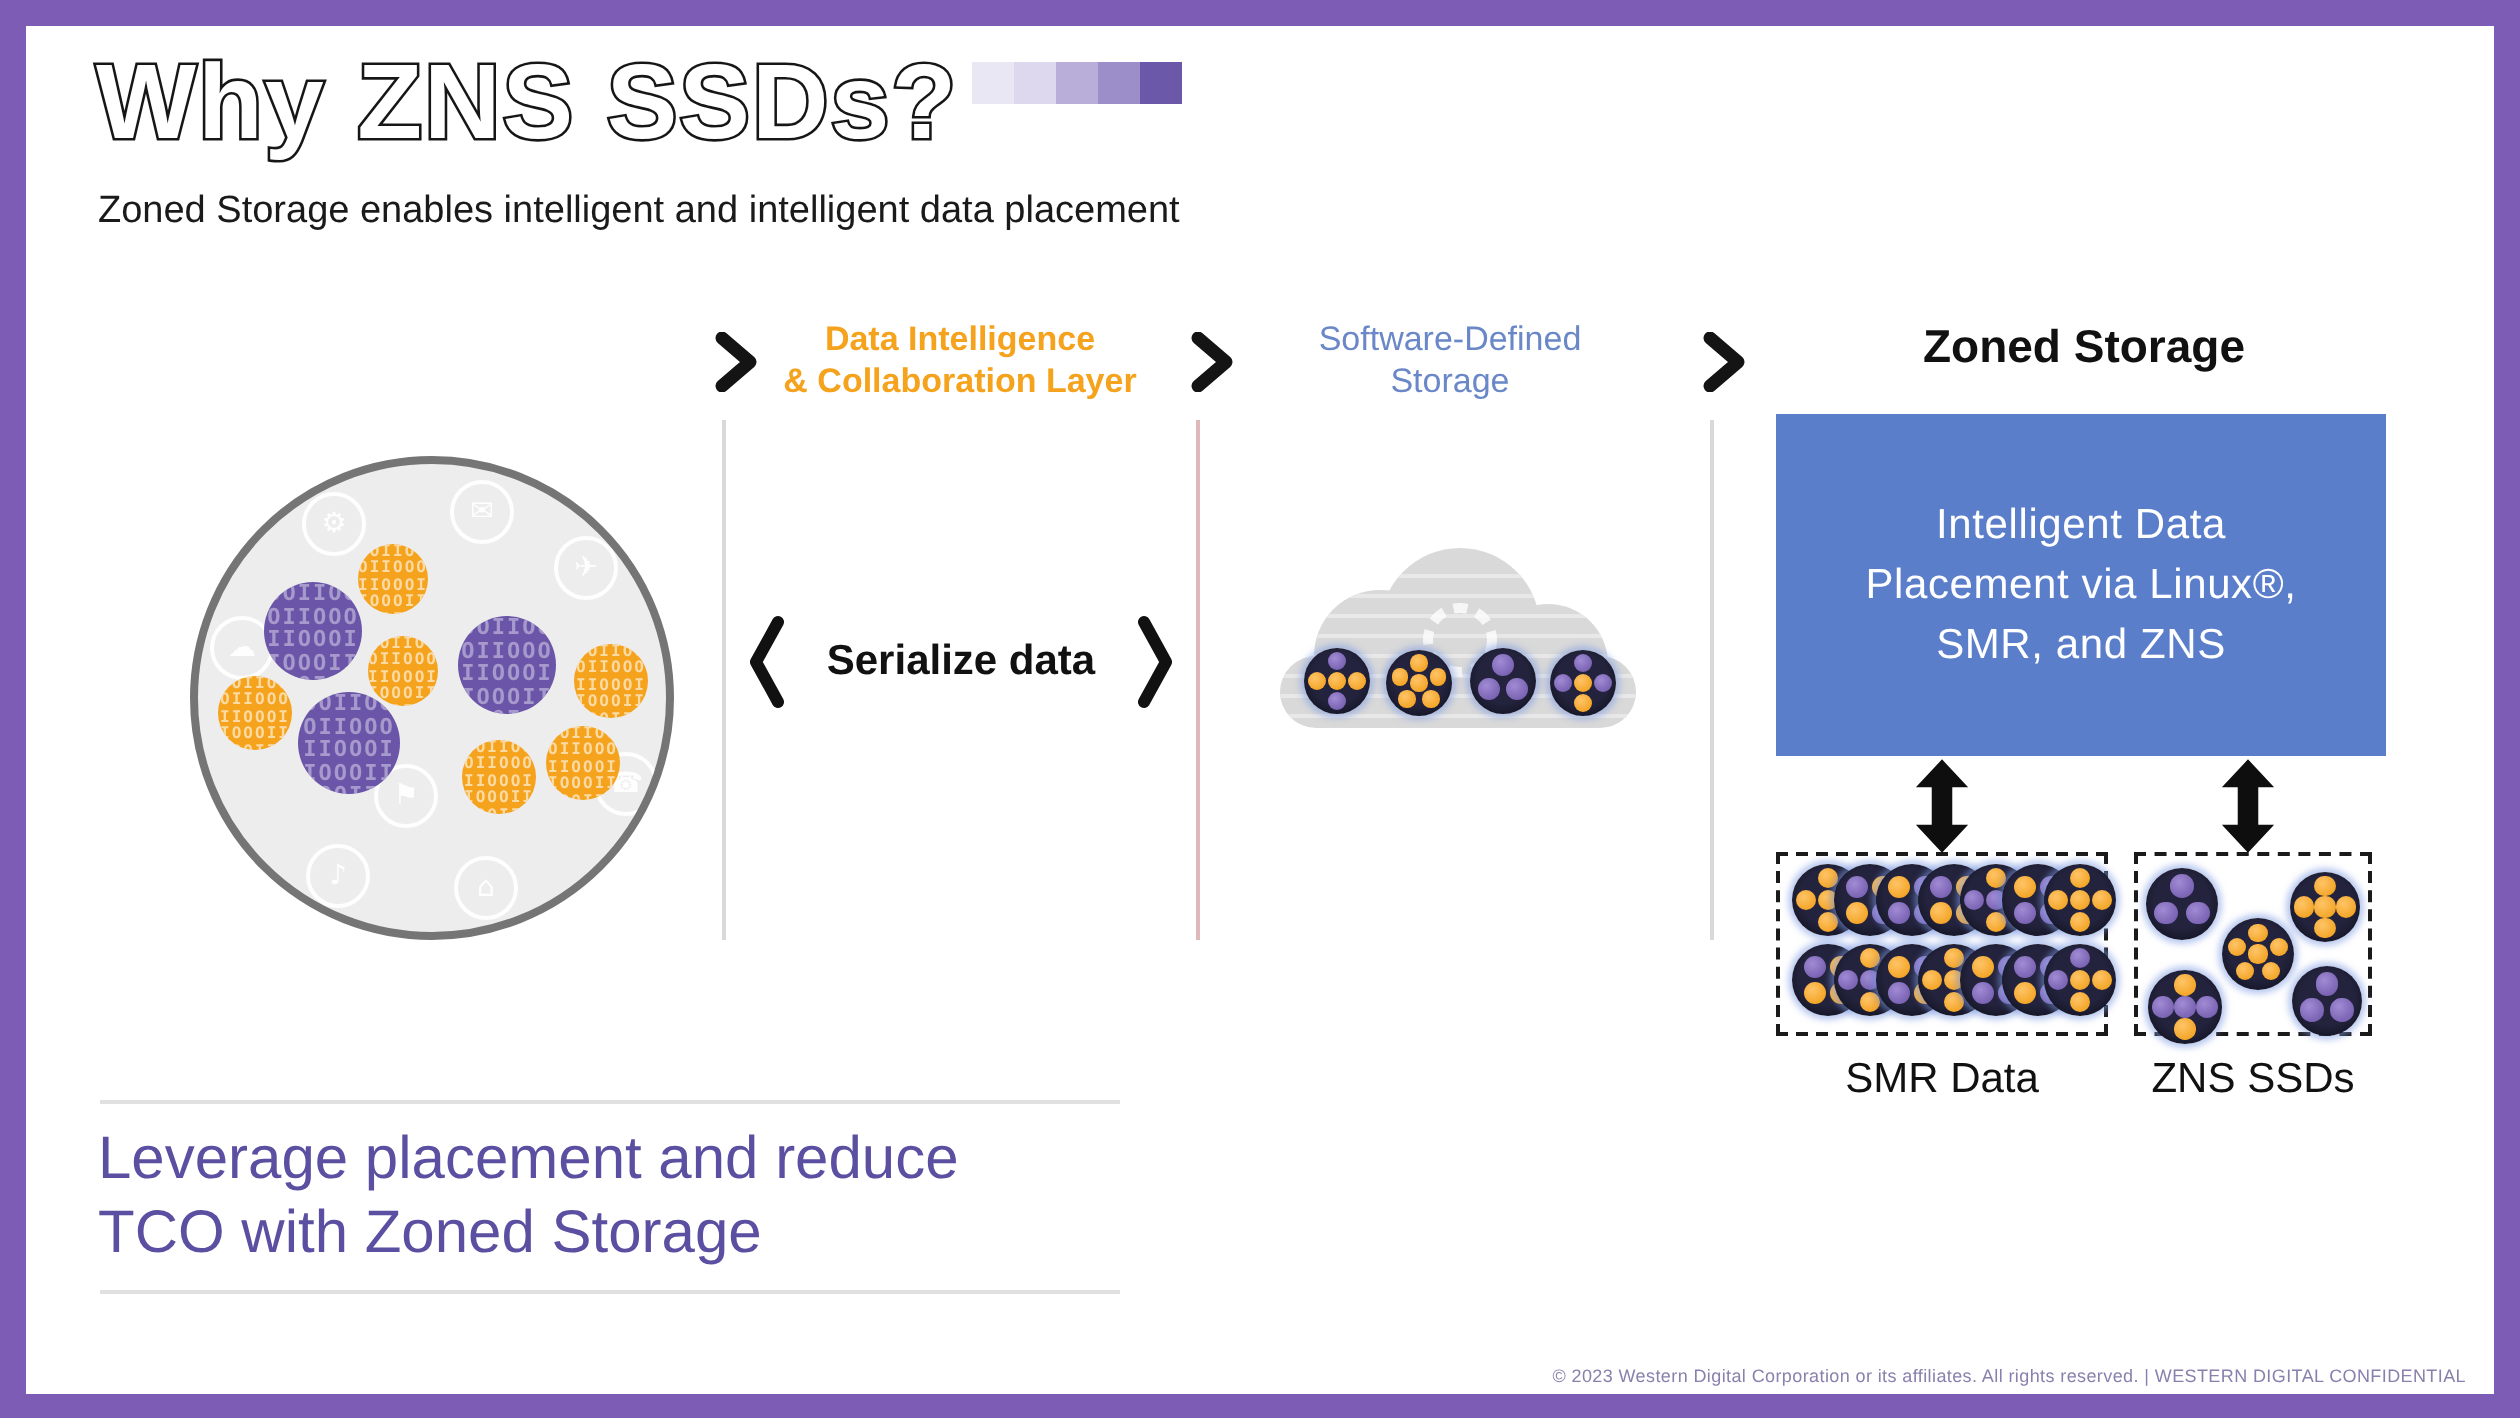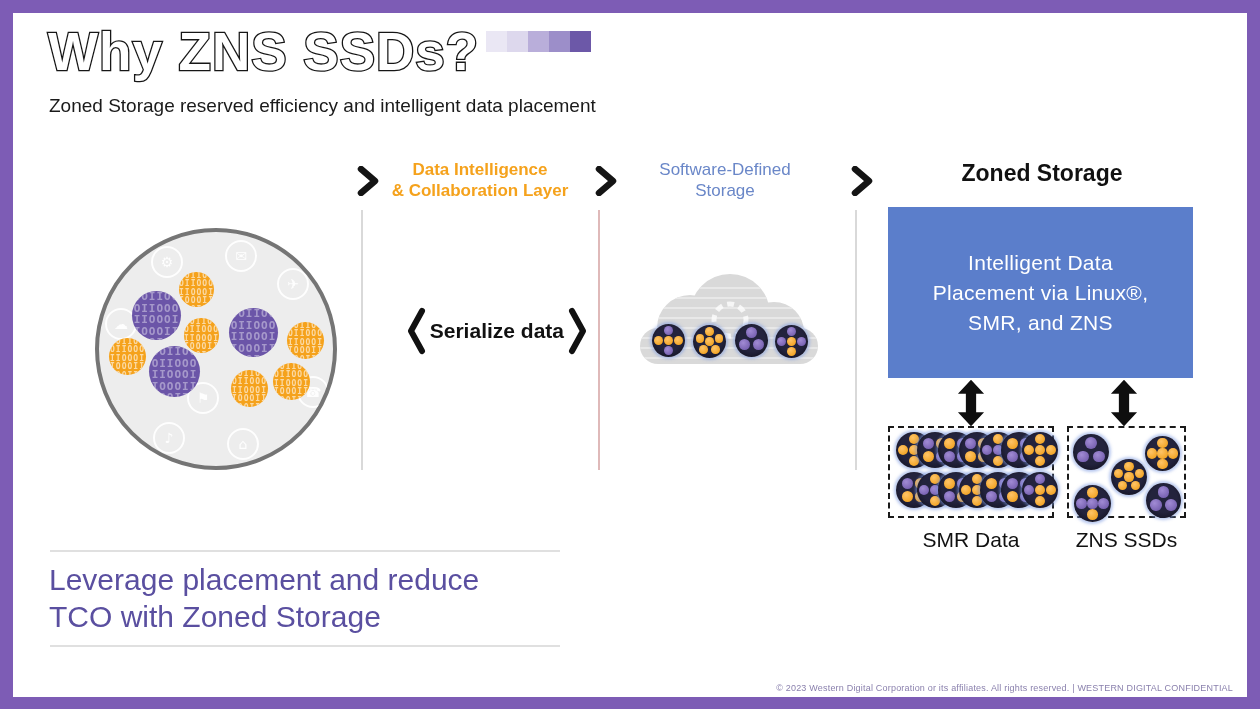--- a/index.html
+++ b/index.html
@@ -22,21 +22,21 @@
   .big-circle{position:absolute;left:82px;top:215px;width:234px;height:234px;border-radius:50%;
               background:#ededed;border:4px solid #757575;overflow:hidden;}
   .bg-icon{position:absolute;width:28px;height:28px;border:2px solid rgba(255,255,255,.9);border-radius:50%;
            color:rgba(255,255,255,.95);display:flex;align-items:center;justify-content:center;font-size:14px;
            font-family:"DejaVu Sans",sans-serif;}
   .bubble{position:absolute;border-radius:50%;overflow:hidden;font-weight:bold;line-height:1.05;
           letter-spacing:1px;word-break:break-all;text-align:center;font-family:"DejaVu Sans Mono",monospace;}
   .bubble.purple{background:#6b55a8;color:rgba(255,255,255,.4);}
   .bubble.orange{background:#f5a21c;color:rgba(255,255,255,.6);}
 
-  .serialize{position:absolute;left:360px;top:292px;width:215px;height:52px;display:flex;align-items:center;justify-content:flex-end;gap:4px;}
+  .serialize{position:absolute;left:360px;top:292px;width:215px;height:52px;display:flex;align-items:center;justify-content:space-between;gap:4px;}
   .serialize .label{font-size:21px;font-weight:700;color:#111;white-space:nowrap;}
 
   .cloud{position:absolute;left:615px;top:259px;width:200px;height:106px;}
   .cloud svg{position:absolute;left:0;top:0;}
   .cloud .disk{position:absolute;}
 
   .zoned-box{position:absolute;left:875px;top:194px;width:305px;height:171px;background:#5b7ecb;
              display:flex;align-items:center;justify-content:center;text-align:center;
              color:#fff;font-size:21px;line-height:30px;letter-spacing:.3px;white-space:pre-line;}
   .sync-arrow{position:absolute;top:366px;width:28px;height:48px;}
@@ -69,21 +69,21 @@
   <div class="canvas">
 
     <div class="title">Why ZNS SSDs?</div>
     <div class="accent-squares">
         <div class="sq" style="background: rgb(234, 231, 244);"></div>
         <div class="sq" style="background: rgb(221, 216, 237);"></div>
         <div class="sq" style="background: rgb(185, 174, 218);"></div>
         <div class="sq" style="background: rgb(156, 142, 201);"></div>
         <div class="sq" style="background: rgb(108, 88, 168);"></div>
       </div>
-    <div class="subtitle">Zoned Storage reserved efficiency and intelligent data placement</div>
+    <div class="subtitle">Zoned Storage enables intelligent and intelligent data placement</div>
 
     <div class="col-head orange" style="left:352px;">
       <div>Data Intelligence</div>
       <div>&amp; Collaboration Layer</div>
     </div>
     <div class="col-head" style="left:597px;">
       <div>Software-Defined</div>
       <div>Storage</div>
     </div>
     <div class="col-head black" style="left:914px;">

